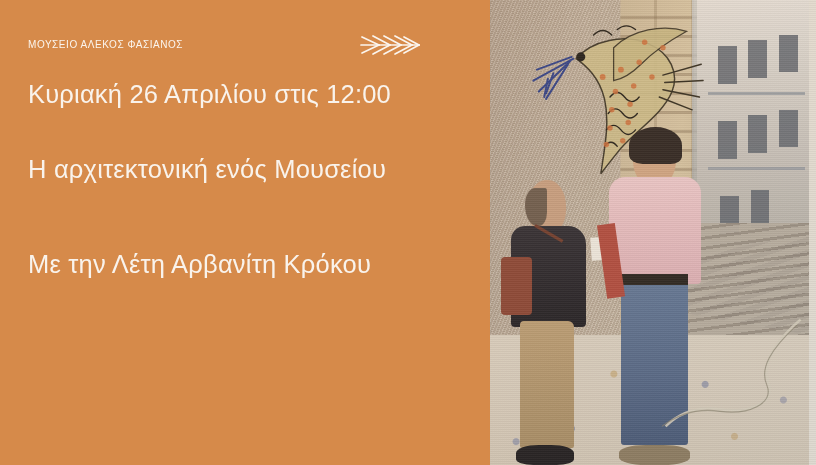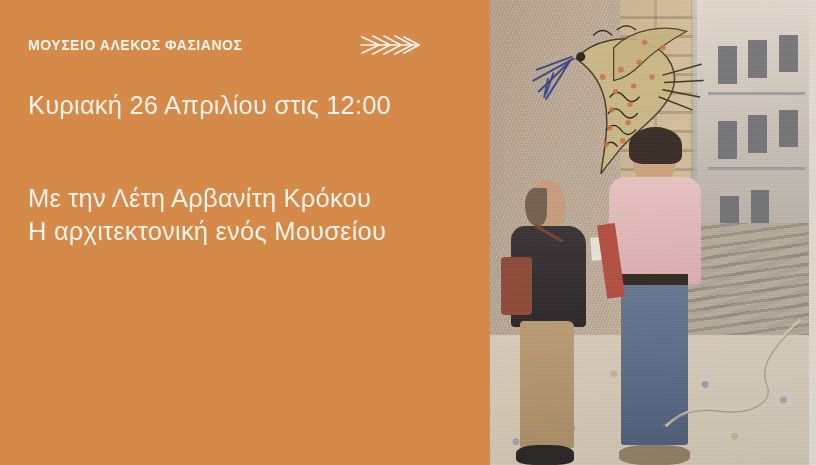--- a/index.html
+++ b/index.html
@@ -33,40 +33,40 @@
 
   .brandbar {
     position: relative;
     height: 34px;
     display: flex;
     align-items: center;
   }
 
   .brand-name {
     font-family: "Liberation Sans", sans-serif;
-    font-weight: bold;
-    font-size: 14px;
+    font-weight: normal;
+    font-size: 10px;
     letter-spacing: 0.55px;
     color: #fbf5ee;
     white-space: nowrap;
     line-height: 1;
   }
 
   .leaf-logo {
     position: absolute;
     left: 327px;
     top: 1px;
     width: 70px;
     height: 32px;
   }
   .leaf-logo svg { display: block; width: 70px; height: 32px; }
 
   
   .content {
-    margin-top: 28px;
+    margin-top: 17px;
   }
 
   .line {
     color: #f9f3ec;
     font-family: "Liberation Sans", sans-serif;
     font-weight: normal;
     letter-spacing: 0.2px;
   }
 
   .date-line {
@@ -353,23 +353,23 @@
             <line x1="49" y1="24" x2="64" y2="16"></line>
           </g>
         </svg>
       </div>
     </div>
 
     <div class="content">
       <div class="line date-line">Κυριακή 26 Απριλίου στις 12:00</div>
 
 
+      <div class="line title-line">Η αρχιτεκτονική ενός Μουσείου</div>
+
       <div class="line speaker-line">Με την Λέτη Αρβανίτη Κρόκου</div>
-
-      <div class="line title-line">Η αρχιτεκτονική ενός Μουσείου</div>
     </div>
   </div>
 
   <div class="photo">
     <div class="photo-frame">
 
       <div class="wall-stucco"></div>
       <div class="wall-stone"></div>
       <div class="alley"></div>
 

